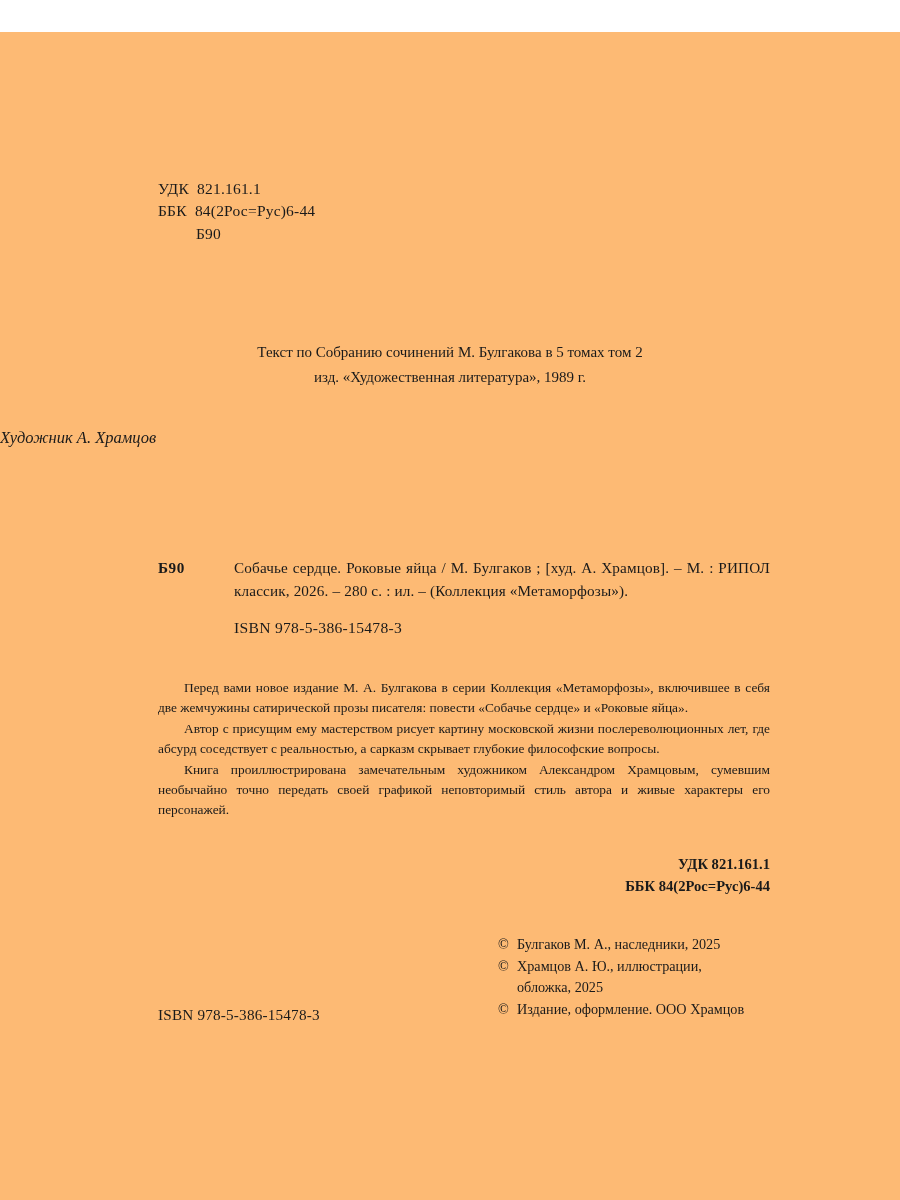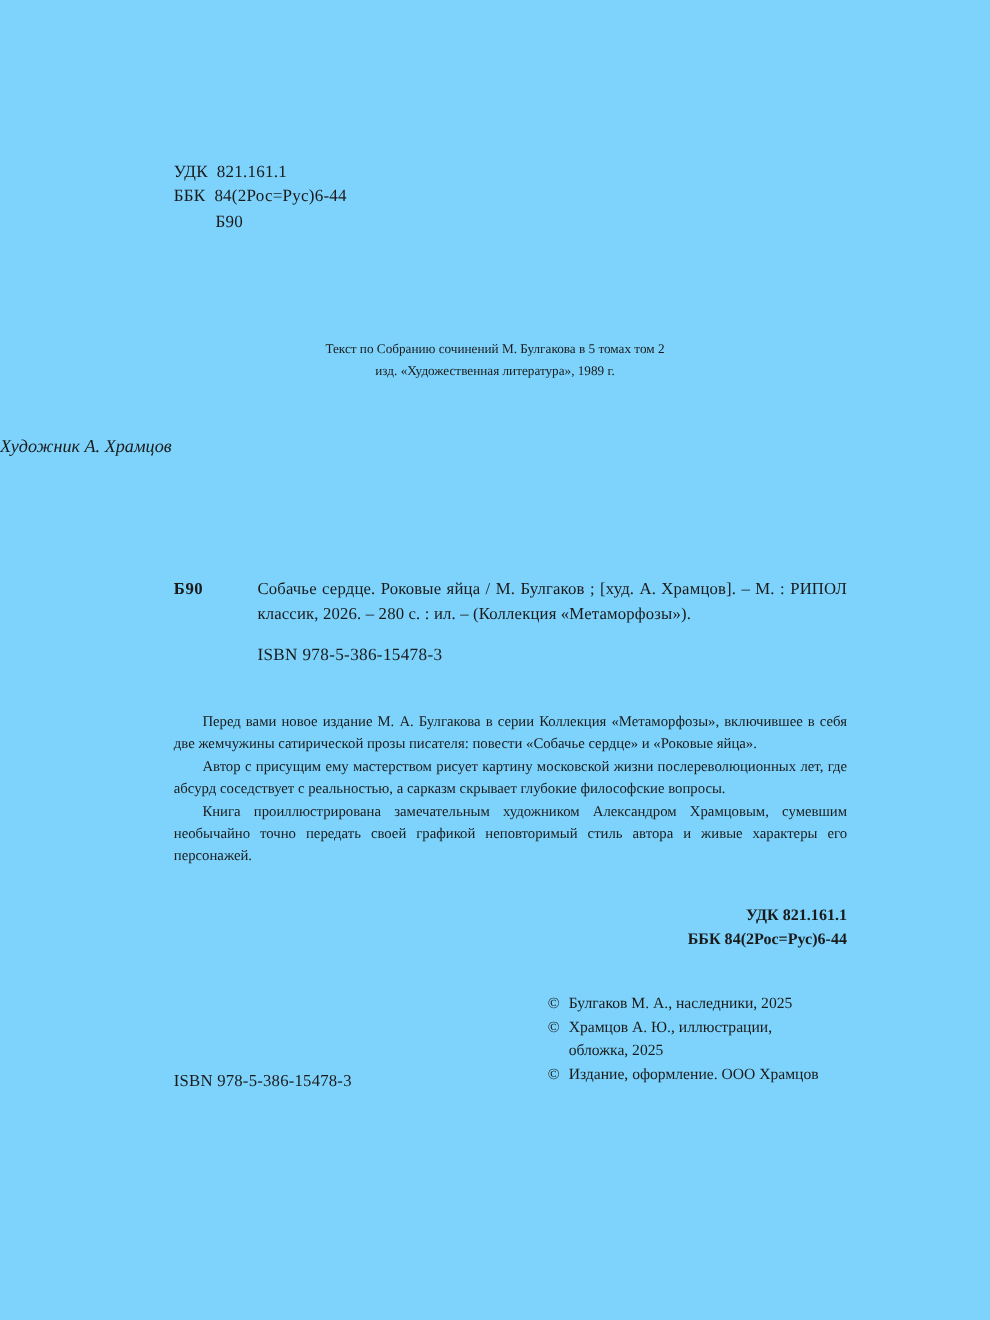--- a/index.html
+++ b/index.html
@@ -11,21 +11,22 @@
     width: 900px;
     height: 1200px;
     position: relative;
     font-family: "Liberation Serif", serif;
     color: #1a1a1a;
     overflow: hidden;
   }
   .page {
     position: absolute;
     inset: 0;
-    background: #7dd3fc;
+    background: #fdba74;
+    margin-top: 32px;
   }
   
   .classif {
     position: absolute;
     left: 158px;
     top: 146px;
     font-size: 15.5px;
     line-height: 1.45;
     letter-spacing: .2px;
   }
@@ -35,21 +36,21 @@
   .classif .row.indent {
     padding-left: 38px;
   }
   
   .source-note {
     position: absolute;
     left: 0;
     right: 0;
     top: 308px;
     text-align: center;
-    font-size: 12px;
+    font-size: 15px;
     line-height: 1.65;
   }
   .source-note div { white-space: nowrap; }
   .artist {
     position: absolute;
     left: 0;
     right: 0;
     top: 396px;
     text-align: left;
     font-style: italic;

